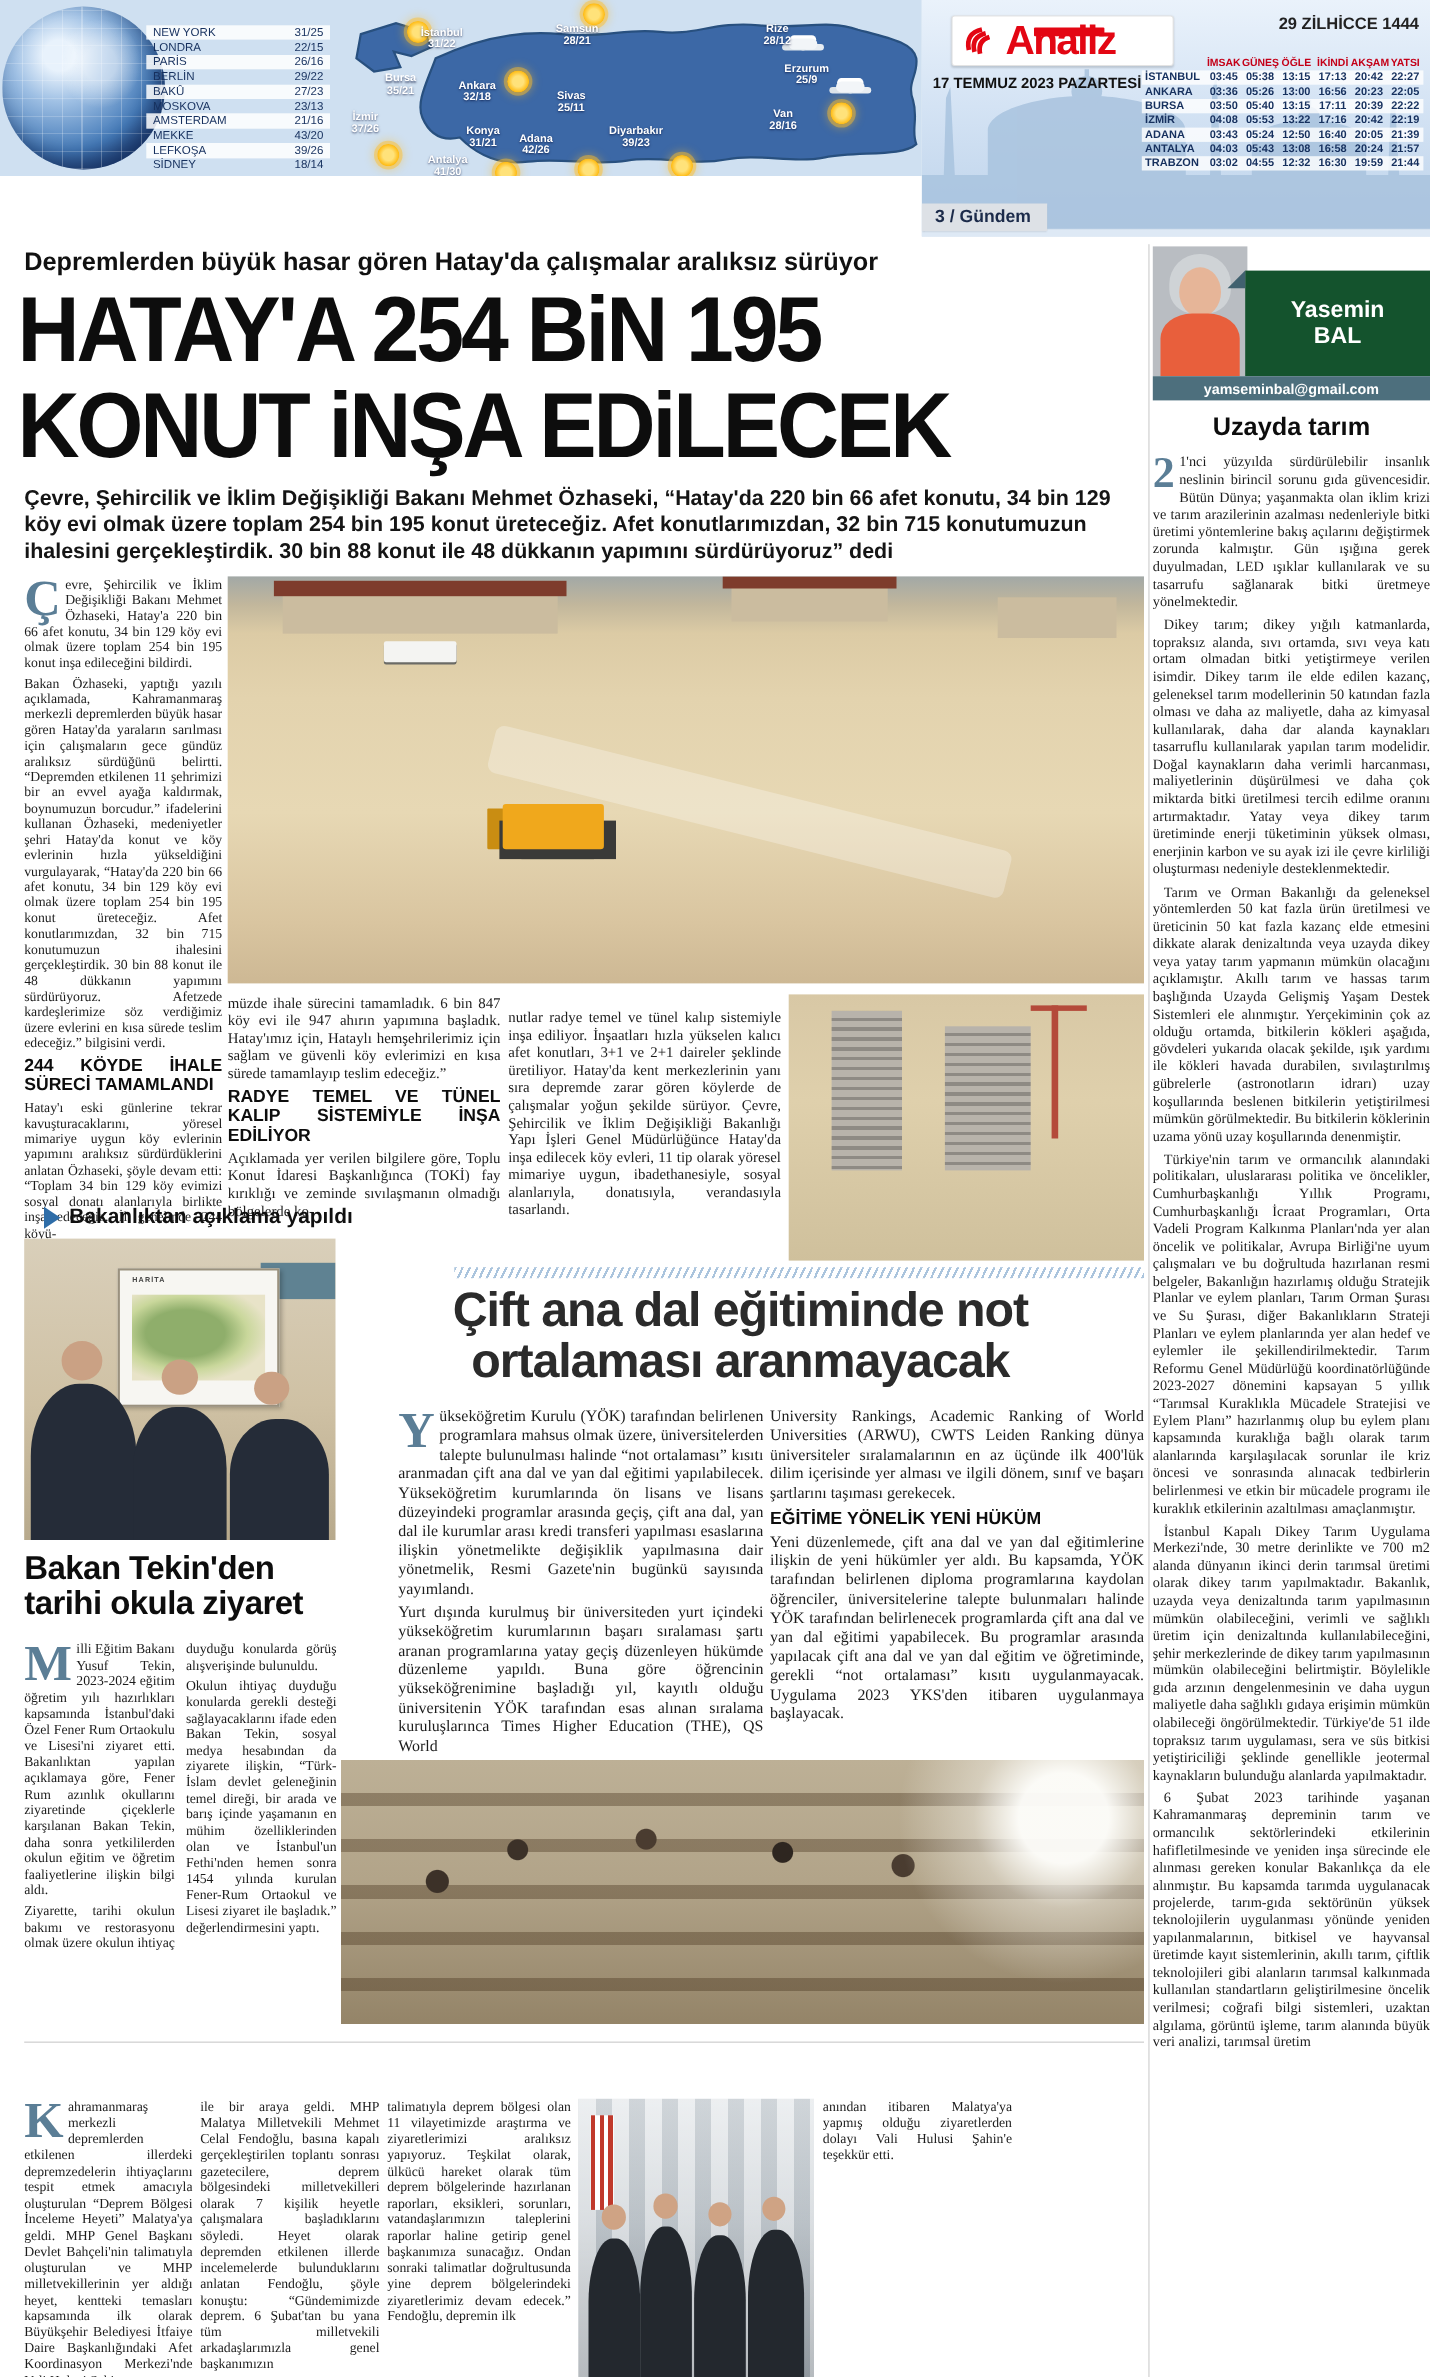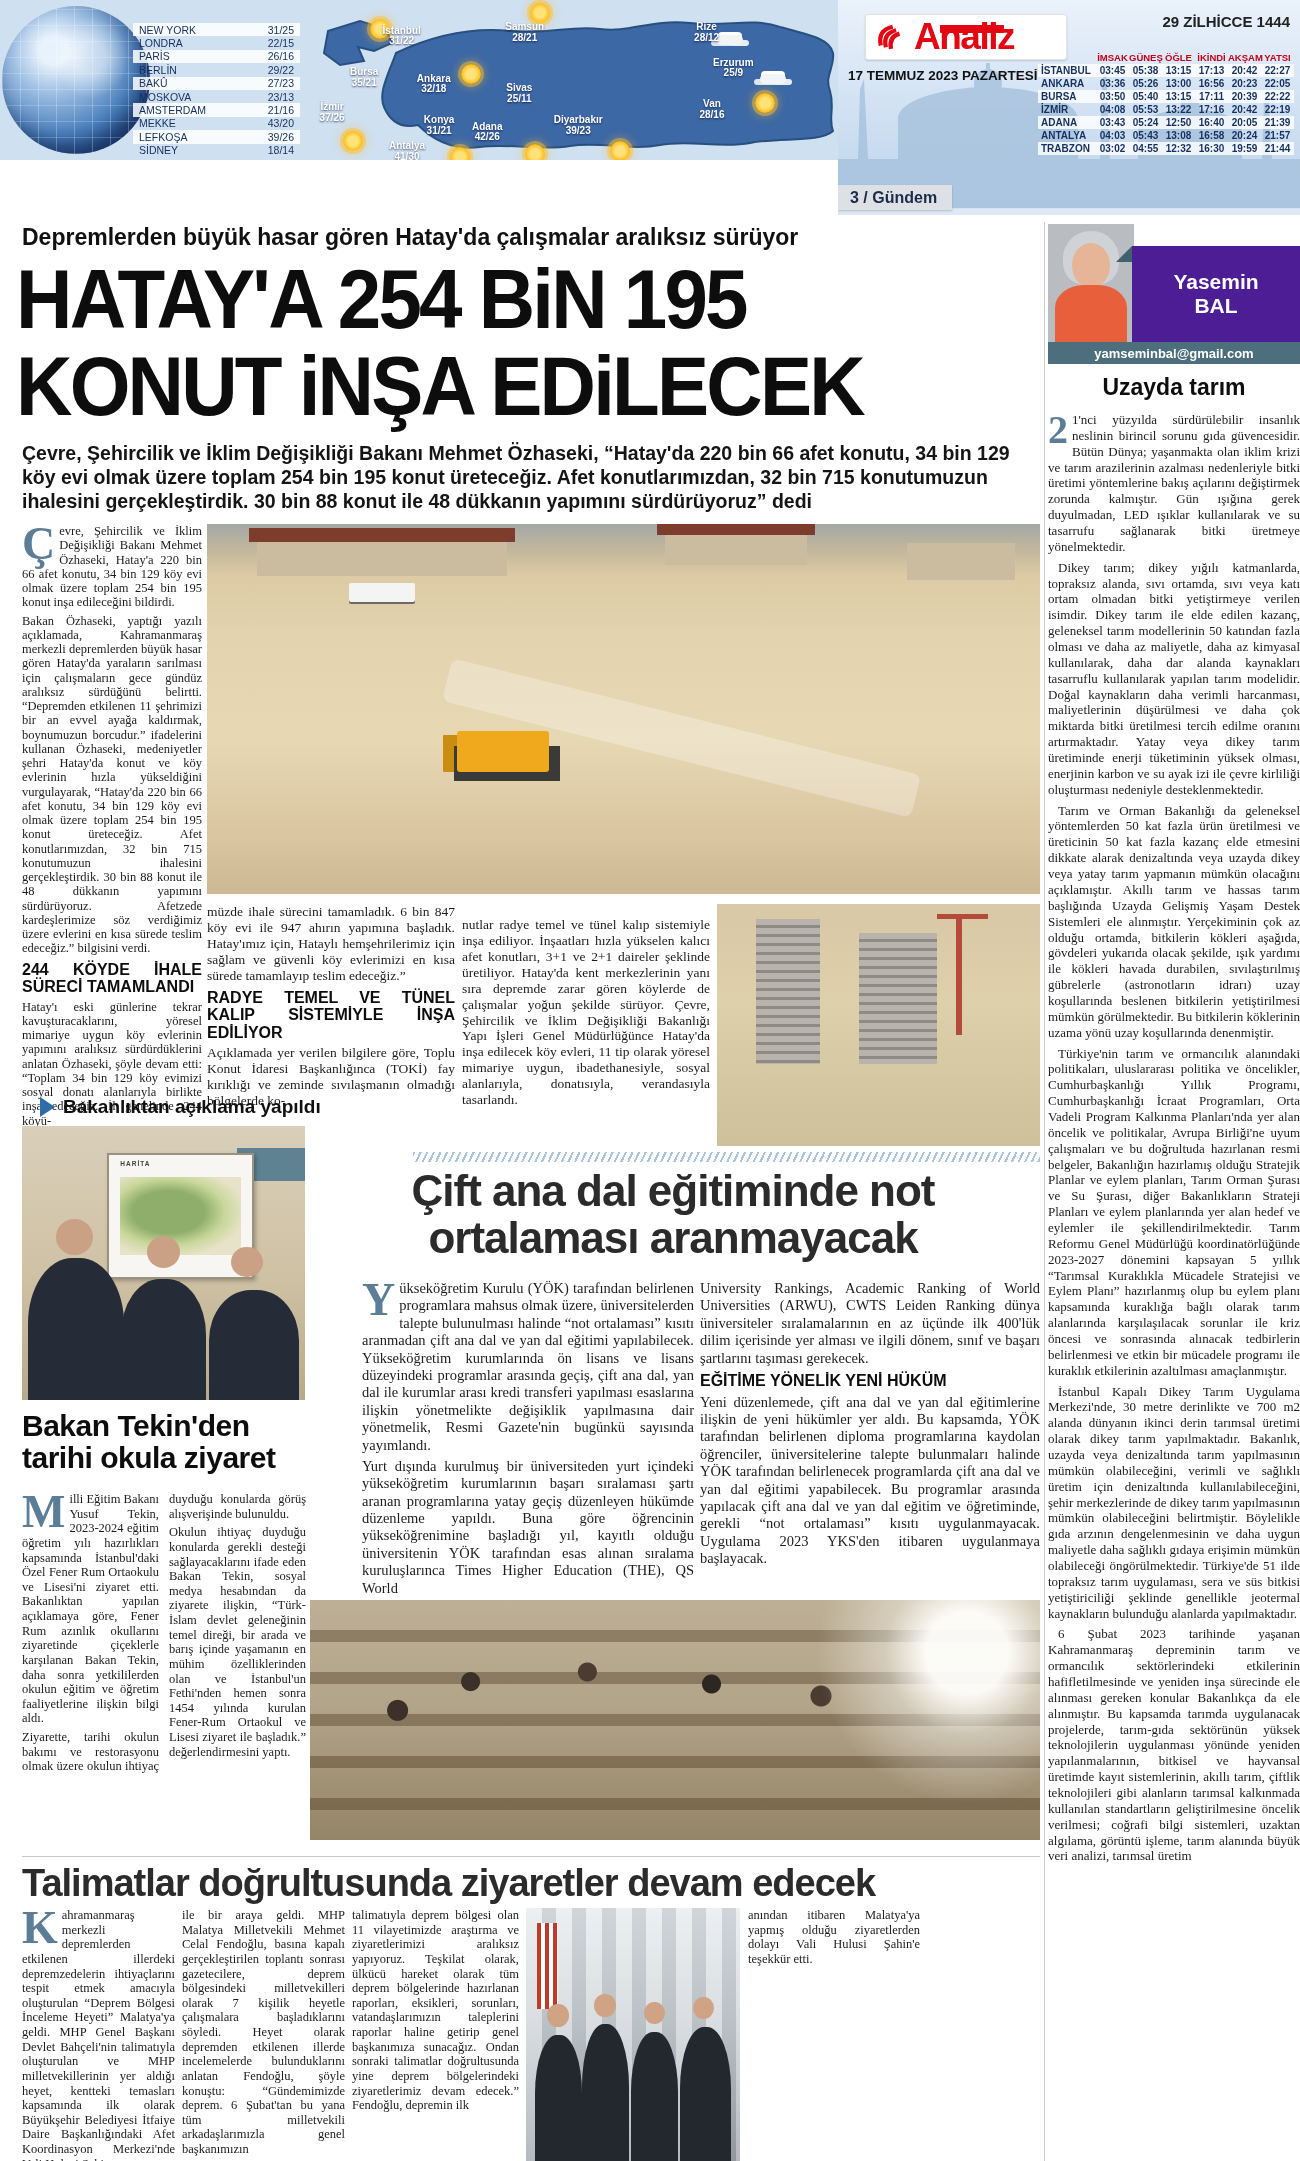--- a/index.html
+++ b/index.html
@@ -151,21 +151,21 @@
   #visits-c3{left:352px;width:167px;}
   #visits-c4{left:748px;width:172px;}
 
   
   #opinion-sep{position:absolute;left:1044px;top:222px;width:1px;height:1939px;background:#cccccc;}
   #opinion{position:absolute;left:1048px;top:222px;width:252px;height:1939px;}
   #op-photo{position:absolute;left:0;top:2px;width:86px;height:118px;background:#b9bdc2;overflow:hidden;}
   .op-hair{position:absolute;left:18%;top:6%;width:64%;height:46%;border-radius:50% 50% 40% 40%;background:#cfd3d6;}
   .op-face{position:absolute;left:28%;top:16%;width:44%;height:38%;border-radius:50%;background:#e6b598;}
   .op-body{position:absolute;left:8%;top:52%;width:84%;height:48%;border-radius:40% 40% 0 0;background:#e85f3c;}
-  #op-namebox{position:absolute;left:84px;top:24px;width:168px;height:96px;background:#4c1d95;
+  #op-namebox{position:absolute;left:84px;top:24px;width:168px;height:96px;background:#14532d;
     display:flex;flex-direction:column;align-items:center;justify-content:center;}
   #op-namebox .fold{position:absolute;left:-16px;top:0;width:0;height:0;
     border-bottom:16px solid #41616f;border-left:16px solid transparent;}
   #op-namebox span{font-family:var(--sans);font-weight:800;font-size:21px;color:#fff;line-height:1.15;}
   #op-email{position:absolute;left:0;top:120px;width:252px;height:22px;background:#4d6f7d;
     display:flex;align-items:center;justify-content:center;font-family:var(--sans);
     font-weight:bold;font-size:13px;color:#fff;}
   #op-title{position:absolute;left:0;top:152px;width:252px;text-align:center;
     font-family:var(--sans);font-weight:800;font-size:23px;color:#0d0d0d;}
   #op-body-text{position:absolute;left:0;top:190px;width:252px;height:1748px;font-size:13px;line-height:1.22;}
@@ -471,21 +471,20 @@
     <p>Yurt dışında kurulmuş bir üniversiteden yurt içindeki yükseköğretim kurumlarının başarı sıralaması şartı aranan programlarına yatay geçiş düzenleyen hükümde düzenleme yapıldı. Buna göre öğrencinin yükseköğrenimine başladığı yıl, kayıtlı olduğu üniversitenin YÖK tarafından esas alınan sıralama kuruluşlarınca Times Higher Education (THE), QS World</p>
   </div>
   <div id="edu-colB" class="body-serif">
     <p>University Rankings, Academic Ranking of World Universities (ARWU), CWTS Leiden Ranking dünya üniversiteler sıralamalarının en az üçünde ilk 400'lük dilim içerisinde yer alması ve ilgili dönem, sınıf ve başarı şartlarını taşıması gerekecek.</p>
     <div class="sub-head">EĞİTİME YÖNELİK YENİ HÜKÜM</div>
     <p>Yeni düzenlemede, çift ana dal ve yan dal eğitimlerine ilişkin de yeni hükümler yer aldı. Bu kapsamda, YÖK tarafından belirlenen diploma programlarına kaydolan öğrenciler, üniversitelerine talepte bulunmaları halinde YÖK tarafından belirlenecek programlarda çift ana dal ve yan dal eğitimi yapabilecek. Bu programlar arasında yapılacak çift ana dal ve yan dal eğitim ve öğretiminde, gerekli “not ortalaması” kısıtı uygulanmayacak. Uygulama 2023 YKS'den itibaren uygulanmaya başlayacak.</p>
   </div>
   <div id="photo-classroom" class="photo"></div>
 
   <div id="visits-rule"></div>
-  <div id="visits-headline">Talimatlar doğrultusunda ziyaretler devam edecek</div>
   <div id="visits-c1" class="visits-col body-serif">
     <p><span class="dropcap">K</span><span>ahramanmaraş merkezli depremlerden etkilenen illerdeki depremzedelerin ihtiyaçlarını tespit etmek amacıyla oluşturulan “Deprem Bölgesi İnceleme Heyeti” Malatya'ya geldi. MHP Genel Başkanı Devlet Bahçeli'nin talimatıyla oluşturulan ve MHP milletvekillerinin yer aldığı heyet, kentteki temasları kapsamında ilk olarak Büyükşehir Belediyesi İtfaiye Daire Başkanlığındaki Afet Koordinasyon Merkezi'nde Vali Hulusi Şahin</span></p>
   </div>
   <div id="visits-c2" class="visits-col body-serif">
     <p>ile bir araya geldi. MHP Malatya Milletvekili Mehmet Celal Fendoğlu, basına kapalı gerçekleştirilen toplantı sonrası gazetecilere, deprem bölgesindeki milletvekilleri olarak 7 kişilik heyetle çalışmalara başladıklarını söyledi. Heyet olarak depremden etkilenen illerde incelemelerde bulunduklarını anlatan Fendoğlu, şöyle konuştu: “Gündemimizde deprem. 6 Şubat'tan bu yana tüm milletvekili arkadaşlarımızla genel başkanımızın</p>
   </div>
   <div id="visits-c3" class="visits-col body-serif">
     <p>talimatıyla deprem bölgesi olan 11 vilayetimizde araştırma ve ziyaretlerimizi aralıksız yapıyoruz. Teşkilat olarak, ülkücü hareket olarak tüm deprem bölgelerinde hazırlanan raporları, eksikleri, sorunları, vatandaşlarımızın taleplerini raporlar haline getirip genel başkanımıza sunacağız. Ondan sonraki talimatlar doğrultusunda yine deprem bölgelerindeki ziyaretlerimiz devam edecek.” Fendoğlu, depremin ilk</p>
   </div>
   <div id="photo-delegation" class="photo">

